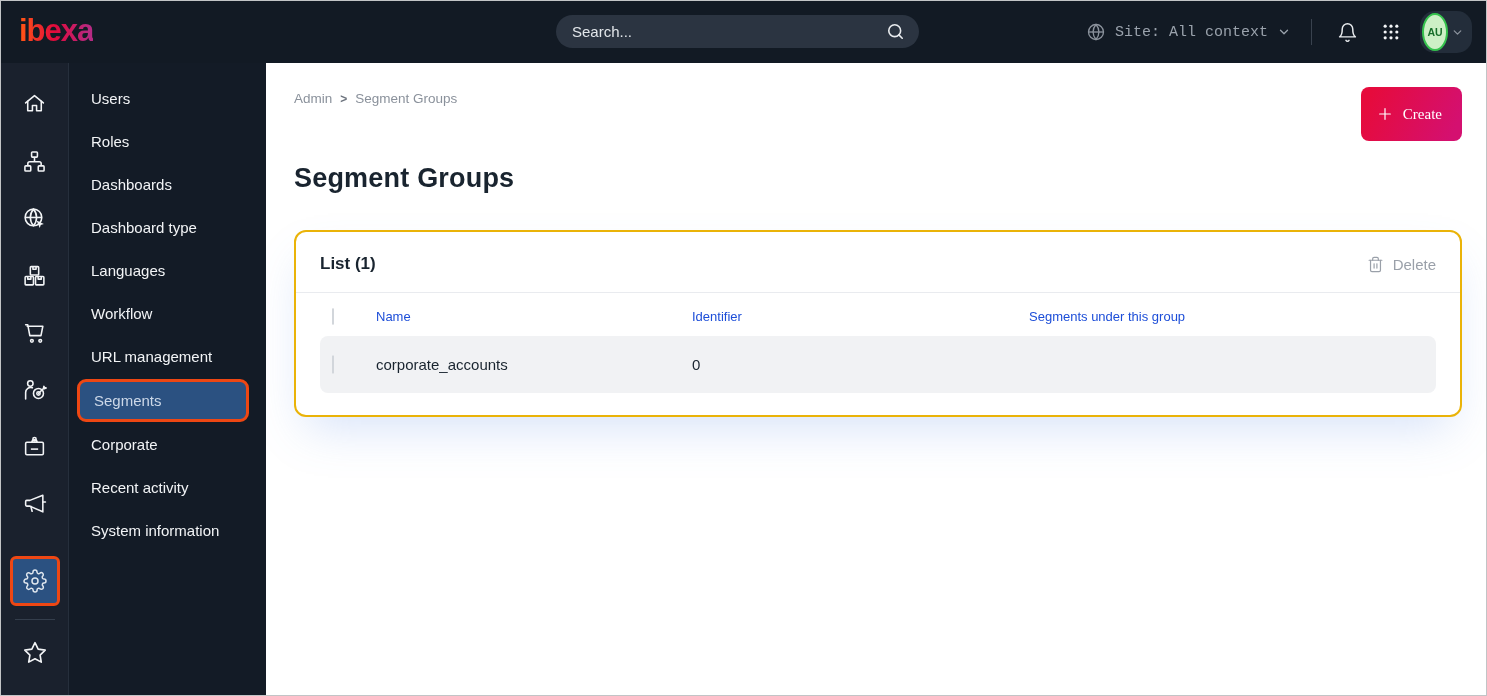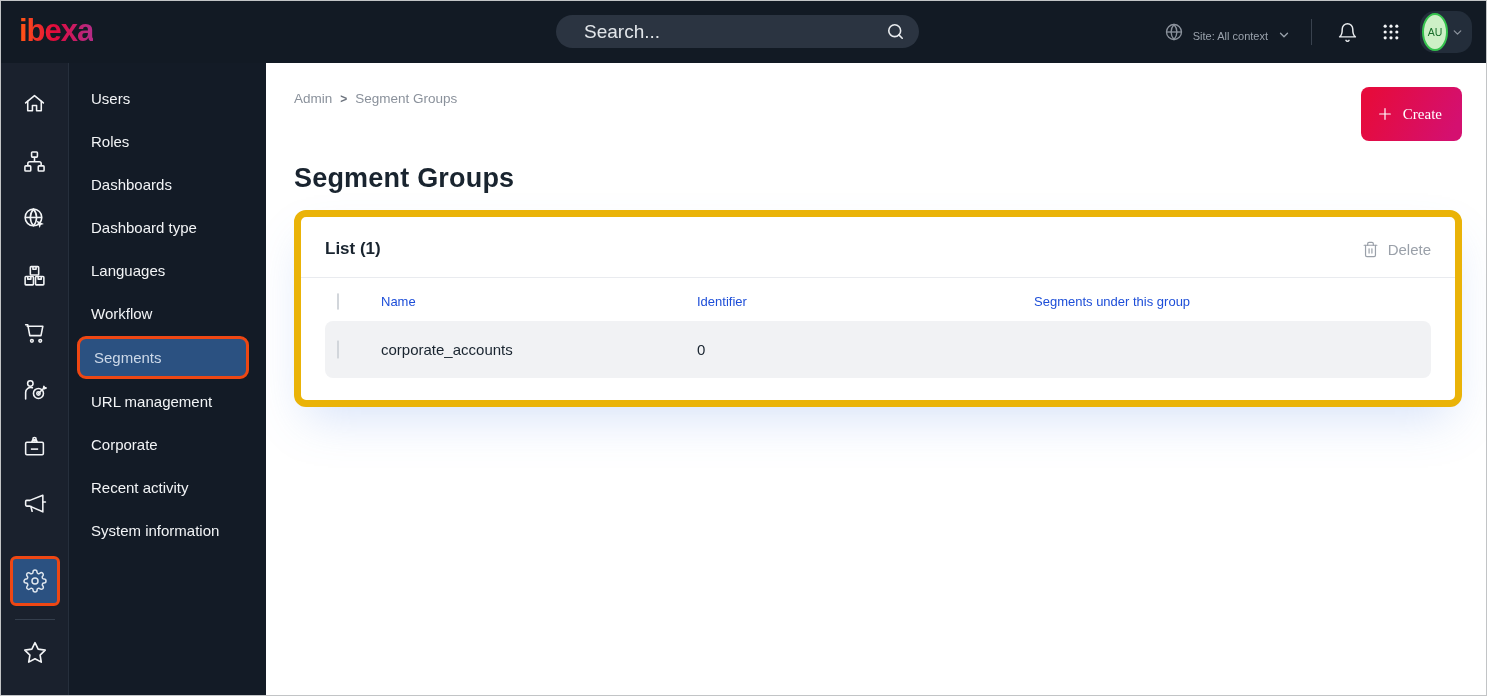--- a/index.html
+++ b/index.html
@@ -19,35 +19,35 @@
     -webkit-background-clip:text; background-clip:text; color:transparent;
     font-style:normal; line-height:1; padding-bottom:4px;
   }
   .search-wrap {
     position:absolute; left:555px; top:14px; width:363px; height:33px;
     background:#2b3441; border-radius:17px; display:flex; align-items:center;
     padding:0 14px 0 16px;
   }
   .search-input {
     flex:1; background:transparent; border:none; outline:none; color:#fde047;
-    font-size:19px; font-family:"Liberation Sans", sans-serif;margin-left:12px;
+    font-size:15px; font-family:"Liberation Sans", sans-serif;
   }
   .search-input::placeholder { color:#e2e6ea; opacity:1; }
   .topbar-right { margin-left:auto; display:flex; align-items:center; gap:14px; }
-  .site-context { display:flex; align-items:flex-end; gap:9px; color:#9aa2ac; font-size:11px; cursor:pointer; }
+  .site-context { display:flex; align-items:center; gap:9px; color:#9aa2ac; font-size:15px; cursor:pointer;font-family:Liberation Mono, monospace; }
   .tb-divider { width:1px; height:26px; background:#39424e; margin:0 6px; }
   .icon-btn { display:flex; align-items:center; justify-content:center; width:30px; height:30px; cursor:pointer; }
   .avatar-pill {
     display:flex; align-items:center; gap:3px; background:#232d3a; border-radius:15px;
     padding:2px 8px 2px 2px; cursor:pointer;
   }
   .avatar-circle {
     width:26px; height:38px; border-radius:50%; background:#cdf0c6; border:2px solid #35c24d;
     display:flex; align-items:center; justify-content:center;
-    font-size:10.5px; font-weight:normal; color:#176e2a;
+    font-size:10.5px; font-weight:bold; color:#176e2a;
   }
   
   .body { flex:1; display:flex; min-height:0;border-radius:10px; }
   .icon-rail {
     width:67px; flex:0 0 67px; background:#1a212d; display:flex; flex-direction:column;
     align-items:center; padding-top:16px;
   }
   .rail-item {
     width:50px; height:50px; display:flex; align-items:center; justify-content:center;
     margin-bottom:7px; cursor:pointer; border-radius:6px;
@@ -74,21 +74,21 @@
   .crumb-link { cursor:pointer; }
   .crumb-sep { color:#6d747e; font-weight:bold; font-size:12px; }
   .create-btn {
     display:flex; align-items:center; gap:10px; border:none; cursor:pointer;
     background:linear-gradient(115deg,#e60b3c 10%,#d41070 90%);
     color:#fff; font-size:15px; font-family:Liberation Serif, serif;
     padding:10px 20px 10px 16px; border-radius:8px; height:54px;
   }
   .page-title { font-size:27px; font-weight:800; color:#19242f; margin-top:22px; letter-spacing:0.2px; }
   .card {
-    margin-top:16px; background:#fff; border:7px solid #eab308; border-radius:12px;
+    margin-top:36px; background:#fff; border:2px solid #eab308; border-radius:12px;
     padding:22px 24px 22px 24px;
     box-shadow:0 22px 45px -12px rgba(90,140,230,0.25);
   }
   .card-header { display:flex; justify-content:space-between; align-items:center; }
   .card-title { font-size:17px; font-weight:bold; color:#19242f; }
   .delete-btn {
     display:flex; align-items:center; gap:9px; color:#9aa0a9; font-size:15px;
     background:none; border:none; cursor:pointer; font-family:"Liberation Sans", sans-serif;
   }
   .card-divider { height:1px; background:#e9ebef; margin:18px -24px 0; }
@@ -259,22 +259,22 @@
       </div>
     </div>
 
     <div class="menu-col">
       <div class="menu-item">Users</div>
       <div class="menu-item">Roles</div>
       <div class="menu-item">Dashboards</div>
       <div class="menu-item">Dashboard type</div>
       <div class="menu-item">Languages</div>
       <div class="menu-item">Workflow</div>
+      <div class="menu-item">URL management</div>
       <div class="menu-item selected">Segments</div>
-      <div class="menu-item">URL management</div>
       <div class="menu-item">Corporate</div>
       <div class="menu-item">Recent activity</div>
       <div class="menu-item">System information</div>
     </div>
 
     <div class="main">
       <div class="main-header">
         <div class="breadcrumb">
           <span class="crumb-link">Admin</span>
           <span class="crumb-sep">&gt;</span>

